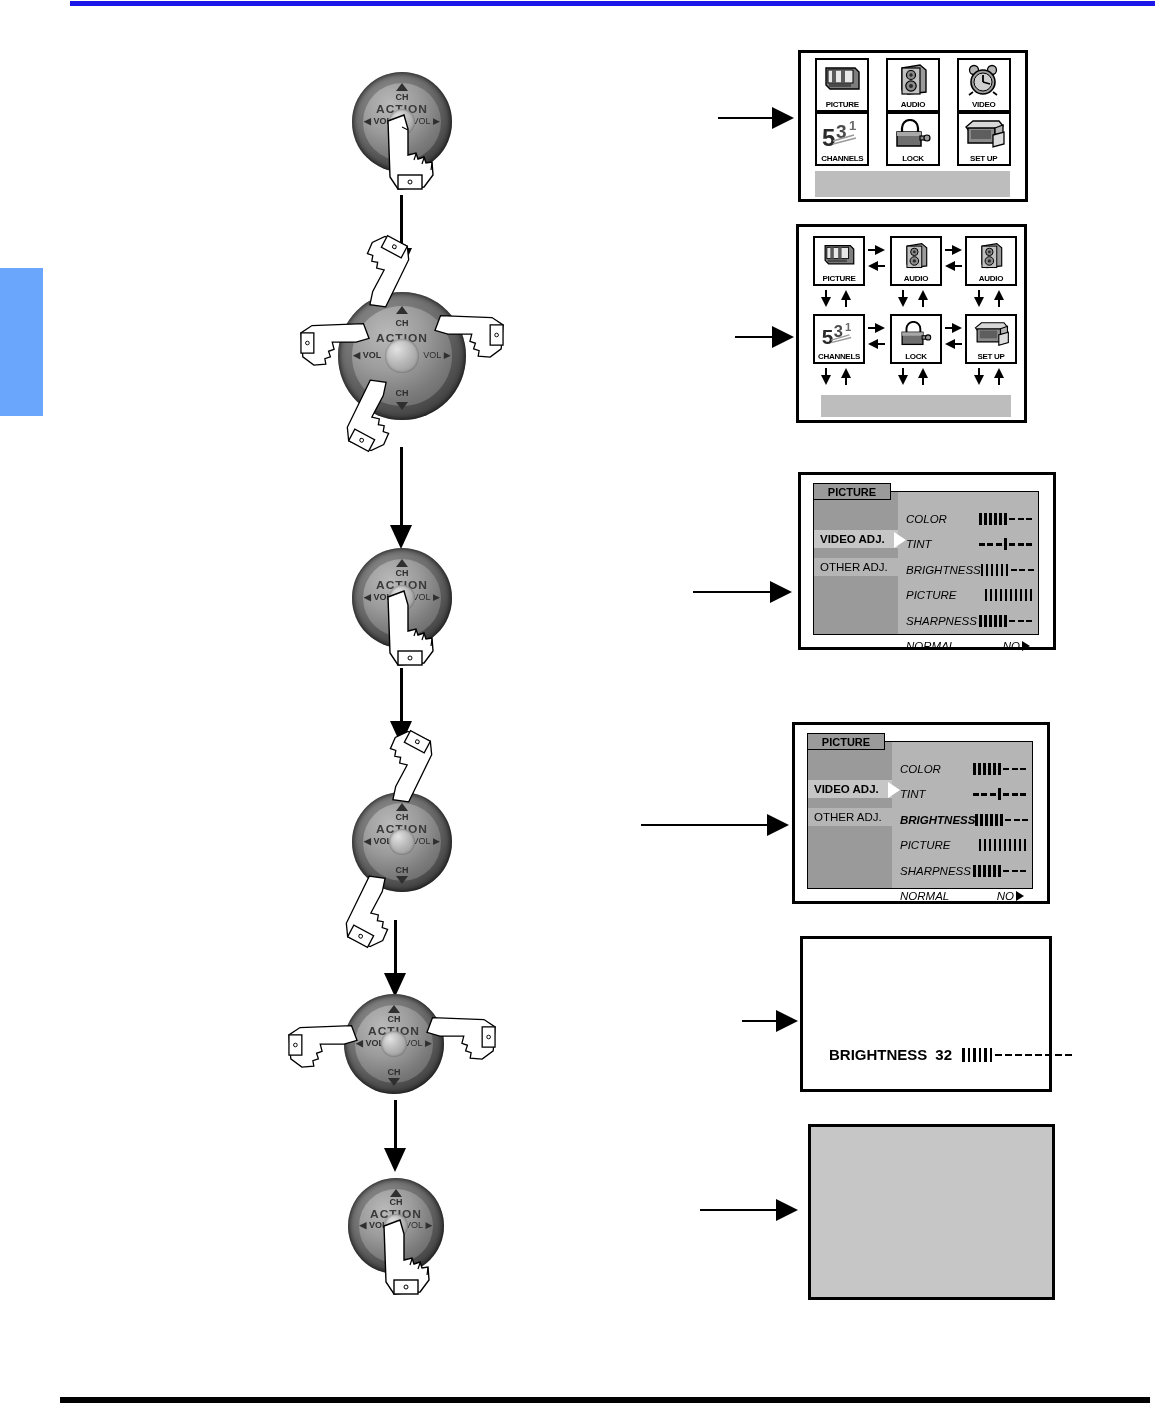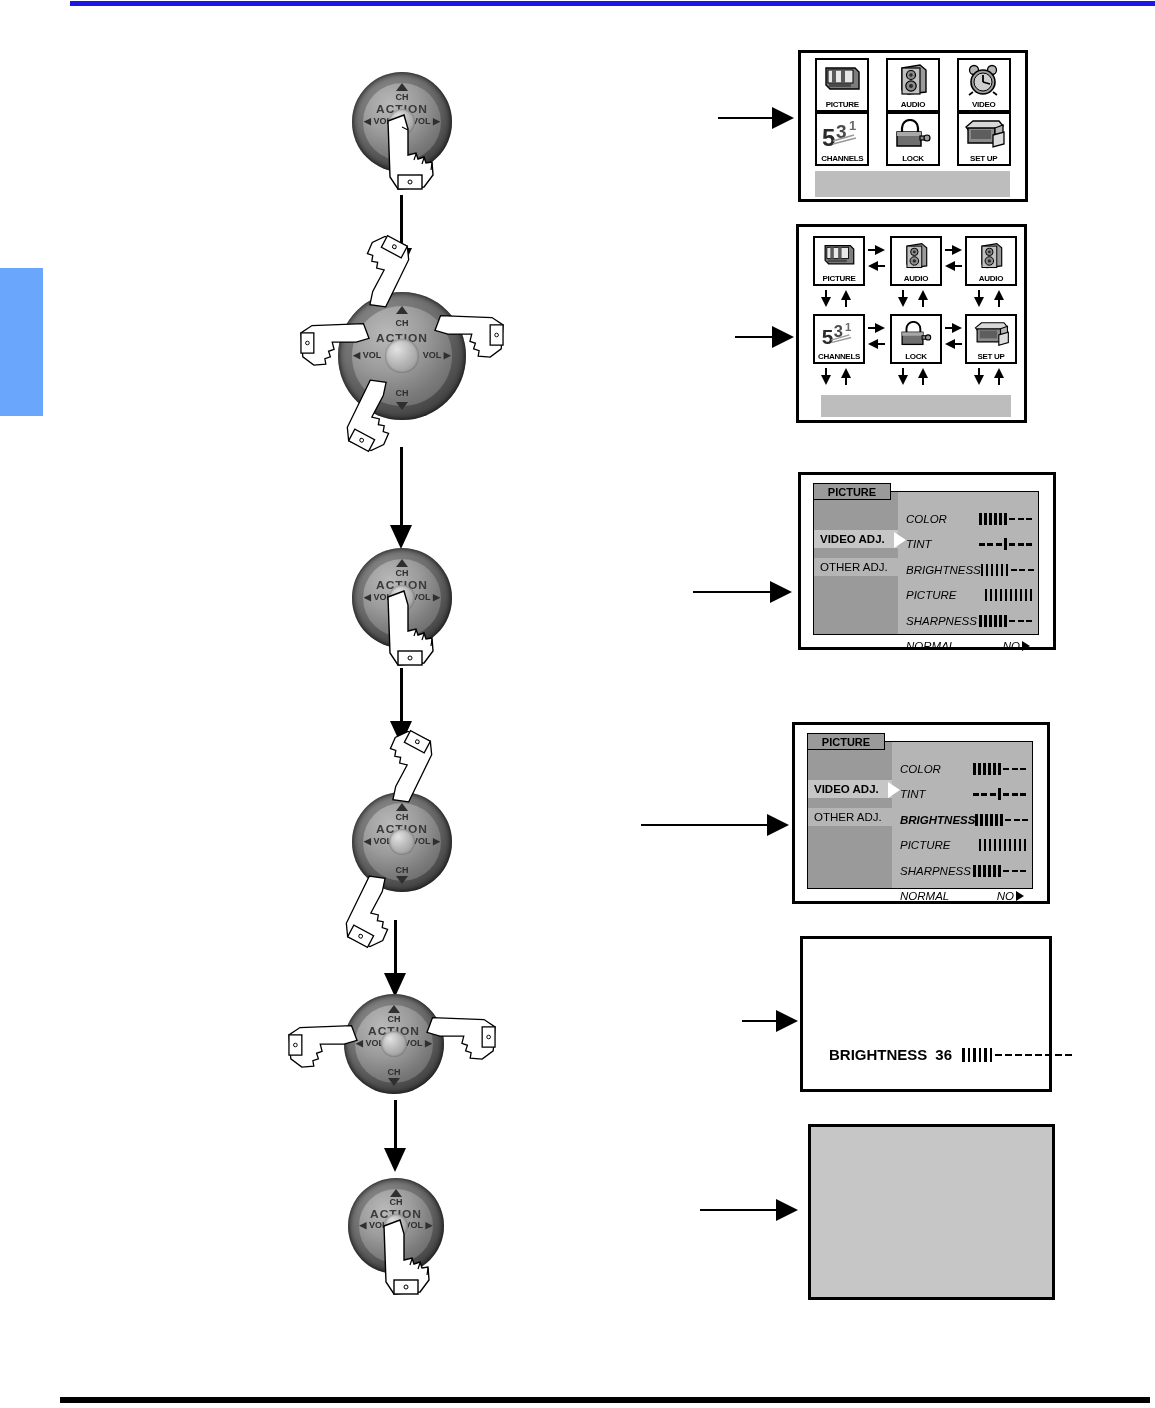--- a/index.html
+++ b/index.html
@@ -51,21 +51,21 @@
     font-size:12px;font-weight:bold;color:#3a3a3a;letter-spacing:1px;
     transform:scaleY(.85);
   }
   .dial-ch-top{position:absolute;left:0;right:0;top:20%;text-align:center;font-size:9px;font-weight:bold;color:#2f2f2f;}
   .dial-ch-bot{position:absolute;left:0;right:0;bottom:17%;text-align:center;font-size:9px;font-weight:bold;color:#2f2f2f;}
   .dial-tri-up{position:absolute;left:50%;top:11%;margin-left:-6px;width:0;height:0;
     border-left:6px solid transparent;border-right:6px solid transparent;border-bottom:8px solid #2f2f2f;}
   .dial-tri-dn{position:absolute;left:50%;bottom:8%;margin-left:-6px;width:0;height:0;
     border-left:6px solid transparent;border-right:6px solid transparent;border-top:8px solid #2f2f2f;}
   .dial-vol-l{position:absolute;left:12%;top:50%;margin-top:-6px;font-size:9px;font-weight:bold;color:#2f2f2f;}
-  .dial-vol-r{position:absolute;right:12%;top:50%;margin-top:-6px;font-size:9px;font-weight:bold;color:#2f2f2f;}
+  .dial-vol-r{position:absolute;right:12%;top:50%;margin-top:-6px;font-size:9px;font-weight:normal;color:#2f2f2f;}
 
   
   .hand{position:absolute;}
   .hand svg{display:block;}
 
   
   .icon-grid{display:grid;grid-template-columns:repeat(3,1fr);}
   .icon-cell{display:flex;align-items:center;justify-content:center;}
   .icon-box{
     width:54px;height:54px;border:2px solid #000;background:#fff;box-sizing:border-box;
@@ -787,21 +787,21 @@
     </div>
   </div>
   <div class="pic-tab">
       <span>PICTURE</span>
     </div>
 </div>
 
 <div class="abs panel" id="osd-5" style="left:800px;top:936px;width:252px;height:156px;">
   <div class="bright-line">
     <span>BRIGHTNESS</span>
-    <span style="margin-left:8px;">36</span>
+    <span style="margin-left:8px;">32</span>
     <span class="bright-meter">
         <span class="bseg-on"></span>
         <span class="bseg-on"></span>
         <span class="bseg-on"></span>
         <span class="bseg-on"></span>
         <span class="bseg-on"></span>
         <span class="bseg-on"></span>
         <span class="bseg-off"></span>
         <span class="bseg-off"></span>
         <span class="bseg-off"></span>

